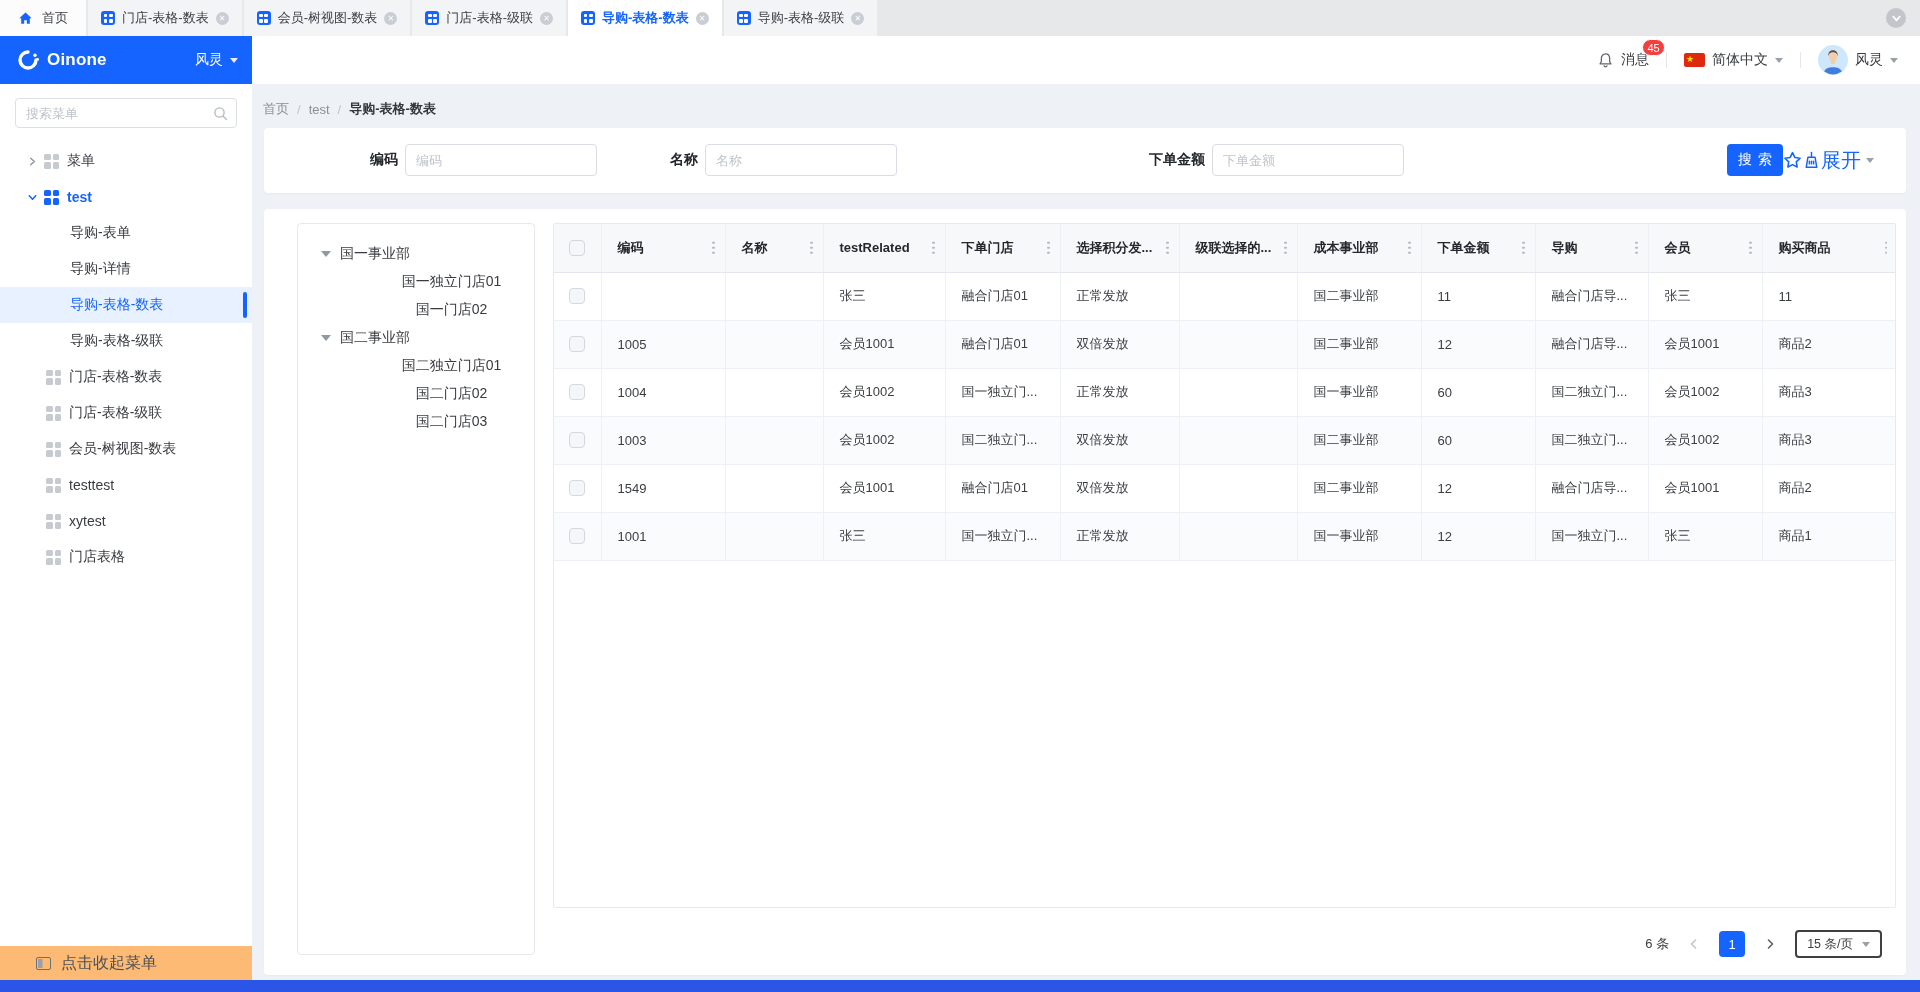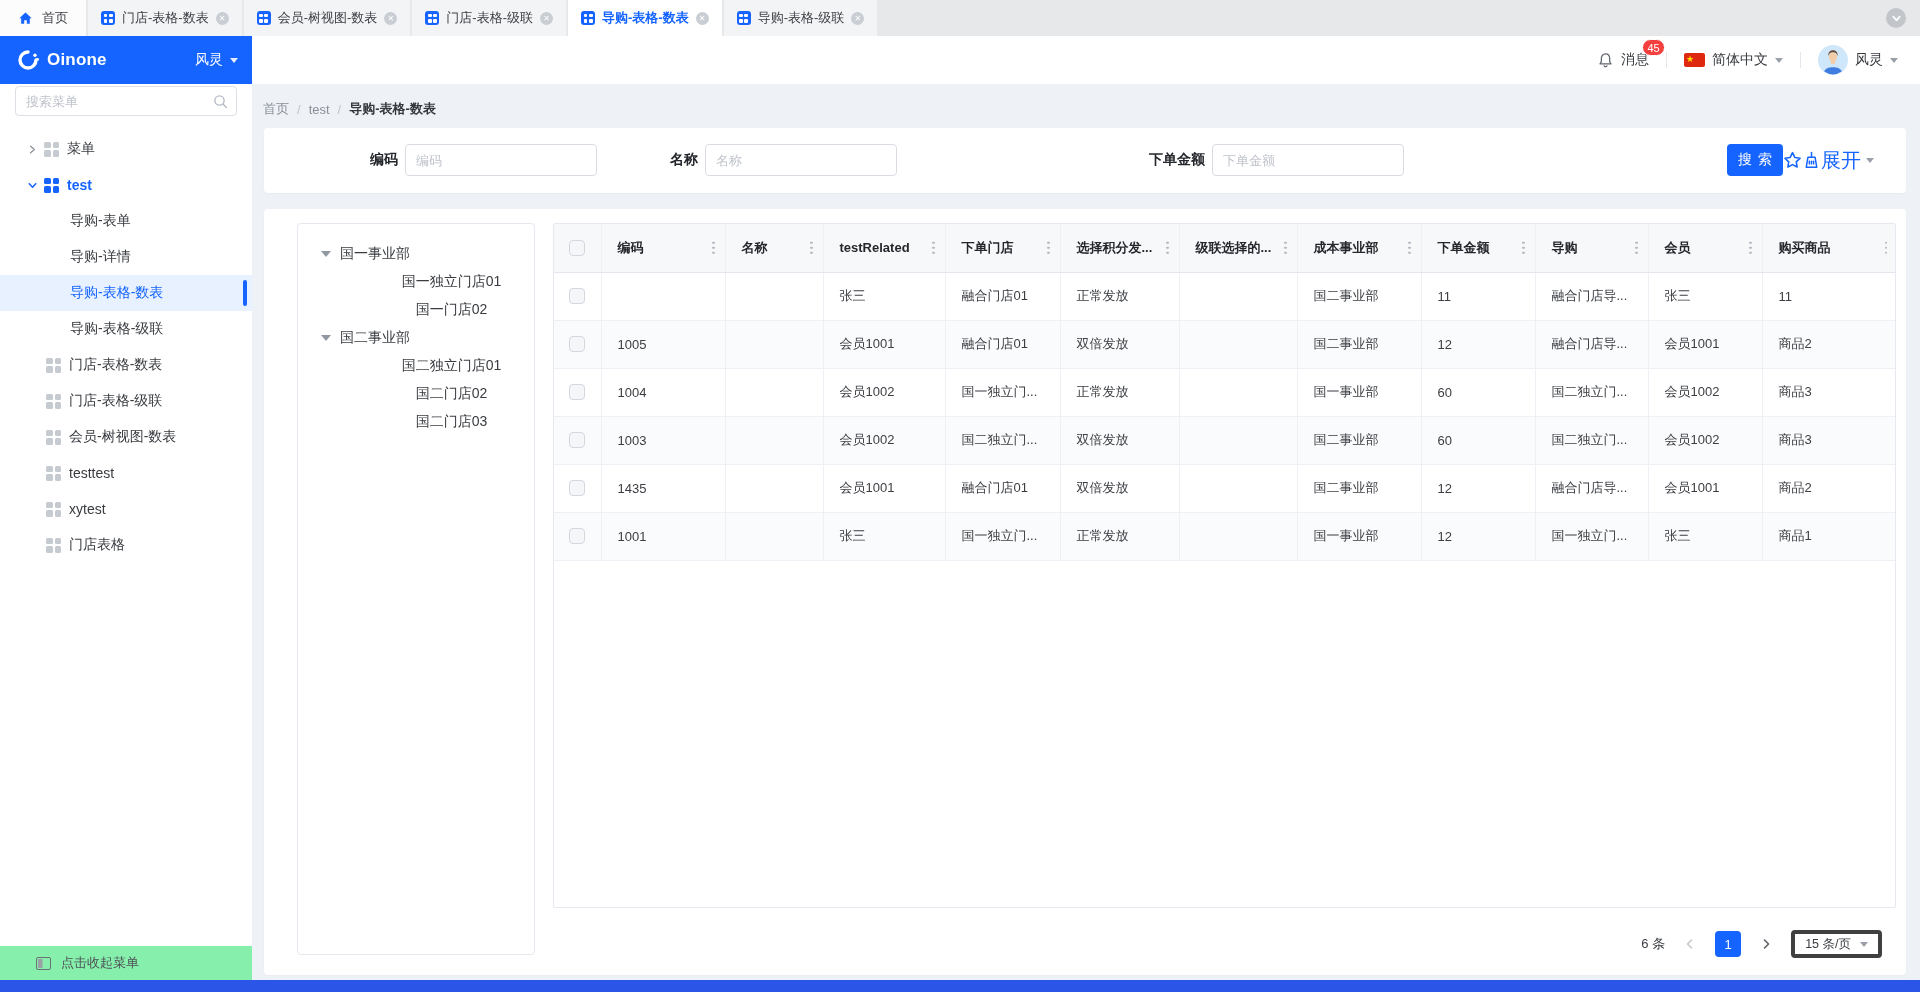--- a/index.html
+++ b/index.html
@@ -29,36 +29,36 @@
   .hr-group { display:flex; align-items:center; gap:7px; font-size:14px; color:#383b40; position:relative; }
   .hr-divider { width:1px; height:16px; background:#e5e6eb; margin:0 17px; }
   .badge { position:absolute; top:-12px; right:-16px; background:#F53F3F; color:#fff; border-radius:9px; min-width:23px; height:17px; line-height:16px; font-size:11px; text-align:center; padding:0 4px; border:1px solid #fff; }
   .flag { width:21px; height:14px; background:#DE2910; border-radius:2px; color:#FFDE00; font-size:9px; line-height:13px; padding-left:2px; display:inline-block; overflow:hidden; }
 
   
   .body { flex:1; height:896px; display:flex; min-height:0; }
 
   
   .sidebar { width:252px; flex:0 0 252px; background:#fff; display:flex; flex-direction:column; }
-  .search-box { margin:2px 15px 0; position:relative; }
+  .search-box { margin:14px 15px 0; position:relative; }
   .search-box input { width:100%; height:30px; border:1px solid #dcdfe6; border-radius:4px; padding:0 30px 0 10px; font-size:13px; color:#333; outline:none; background:#fff; }
   input::placeholder { color:#bfc3cb; }
   .search-box .mag { position:absolute; right:9px; top:8px; }
   .menu { padding-top:15px; }
   .menu-item { height:36px; display:flex; align-items:center; font-size:14px; color:#383b40; position:relative; cursor:pointer; white-space:nowrap; }
   .menu-item.group { padding-left:26px; }
   .menu-item.leaf  { padding-left:46px; }
   .menu-item.child { padding-left:70px; }
   .menu-item .mchev { width:12px; display:flex; justify-content:center; margin-right:6px; }
   .menu-item.active { color:#1664FF; font-weight:bold; }
   .menu-item.selected { background:#e7f1ff; color:#1664FF; }
   .menu-item.selected::after { content:''; position:absolute; right:5px; top:5px; bottom:5px; width:4px; border-radius:2px; background:#1664FF; }
   .grid-icon { width:15px; height:15px; display:grid; grid-template-columns:1fr 1fr; grid-template-rows:1fr 1fr; gap:2px; margin-right:8px; flex:0 0 15px; }
   .grid-icon i { background:var(--c,#c6cad1); border-radius:1.5px; display:block; }
-  .collapse-bar { margin-top:auto; height:34px; background:#86efac; display:flex; align-items:center; padding-left:36px; gap:10px; font-size:13px; color:#4e5257; }
+  .collapse-bar { margin-top:auto; height:34px; background:#fdba74; display:flex; align-items:center; padding-left:36px; gap:10px; font-size:16px; color:#4e5257; }
 
   
   .main { flex:1; display:flex; flex-direction:column; min-width:0; }
   .breadcrumb { height:26px; margin:12px 0 0 11px; display:flex; align-items:center; font-size:13px; color:#8a8f99; gap:8px; }
   .breadcrumb .crumb.current { color:#34373d; font-weight:bold; }
   .breadcrumb .sep { color:#c0c4cb; }
 
   .filter-card { flex:0 0 65px; height:65px; margin:6px 14px 0 12px; background:#fff; border-radius:4px; position:relative; box-shadow:0 1px 2px rgba(0,0,0,.03); }
   .fg { position:absolute; top:16px; height:32px; display:flex; align-items:center; gap:7px; }
   .fg label { font-size:14px; color:#23262b; font-weight:bold; white-space:nowrap; }
@@ -86,21 +86,21 @@
   td { color:#3a3d42; background:#fff; }
   tr.stripe td { background:#fafbfc; }
   .cb-cell { padding:0; text-align:center; }
   .cbx { width:16px; height:16px; border:1px solid #d3d7df; border-radius:4px; background:#f5f6f8; display:inline-block; vertical-align:middle; }
   .dots { position:absolute; right:10px; top:50%; transform:translateY(-50%); display:flex; flex-direction:column; gap:2.5px; }
   .dots i { width:2.5px; height:2.5px; border-radius:50%; background:#b4b8bf; display:block; }
 
   .pagination { margin-top:22px; display:flex; align-items:center; justify-content:flex-end; gap:12px; padding-right:14px; font-size:13px; color:#3a3d42; }
   .pg-btn { width:26px; height:26px; display:flex; align-items:center; justify-content:center; background:transparent; border:none; cursor:pointer; }
   .pg-current { width:26px; height:26px; background:#1664FF; color:#fff; border-radius:4px; display:flex; align-items:center; justify-content:center; font-size:13px; }
-  .pg-size { height:28px; border:4px solid #404040; border-radius:4px; display:flex; align-items:center; gap:9px; padding:0 10px; font-size:12.5px; color:#3a3d42; cursor:pointer; }
+  .pg-size { height:28px; border:2px solid #404040; border-radius:4px; display:flex; align-items:center; gap:9px; padding:0 10px; font-size:12.5px; color:#3a3d42; cursor:pointer; }
 
   .bottom-strip { flex:0 0 12px; height:12px; background:#2B55E6; }
 </style>
 </head>
 <body>
 
 <div class="page">
 
   <div class="tabbar">
     <div class="tab home">
@@ -529,21 +529,21 @@
                     <td>双倍发放</td>
                     <td></td>
                     <td>国二事业部</td>
                     <td>60</td>
                     <td>国二独立门...</td>
                     <td>会员1002</td>
                     <td>商品3</td>
                   </tr>
                   <tr>
                     <td class="cb-cell"><span class="cbx"></span></td>
-                    <td>1435</td>
+                    <td>1549</td>
                     <td></td>
                     <td>会员1001</td>
                     <td>融合门店01</td>
                     <td>双倍发放</td>
                     <td></td>
                     <td>国二事业部</td>
                     <td>12</td>
                     <td>融合门店导...</td>
                     <td>会员1001</td>
                     <td>商品2</td>

